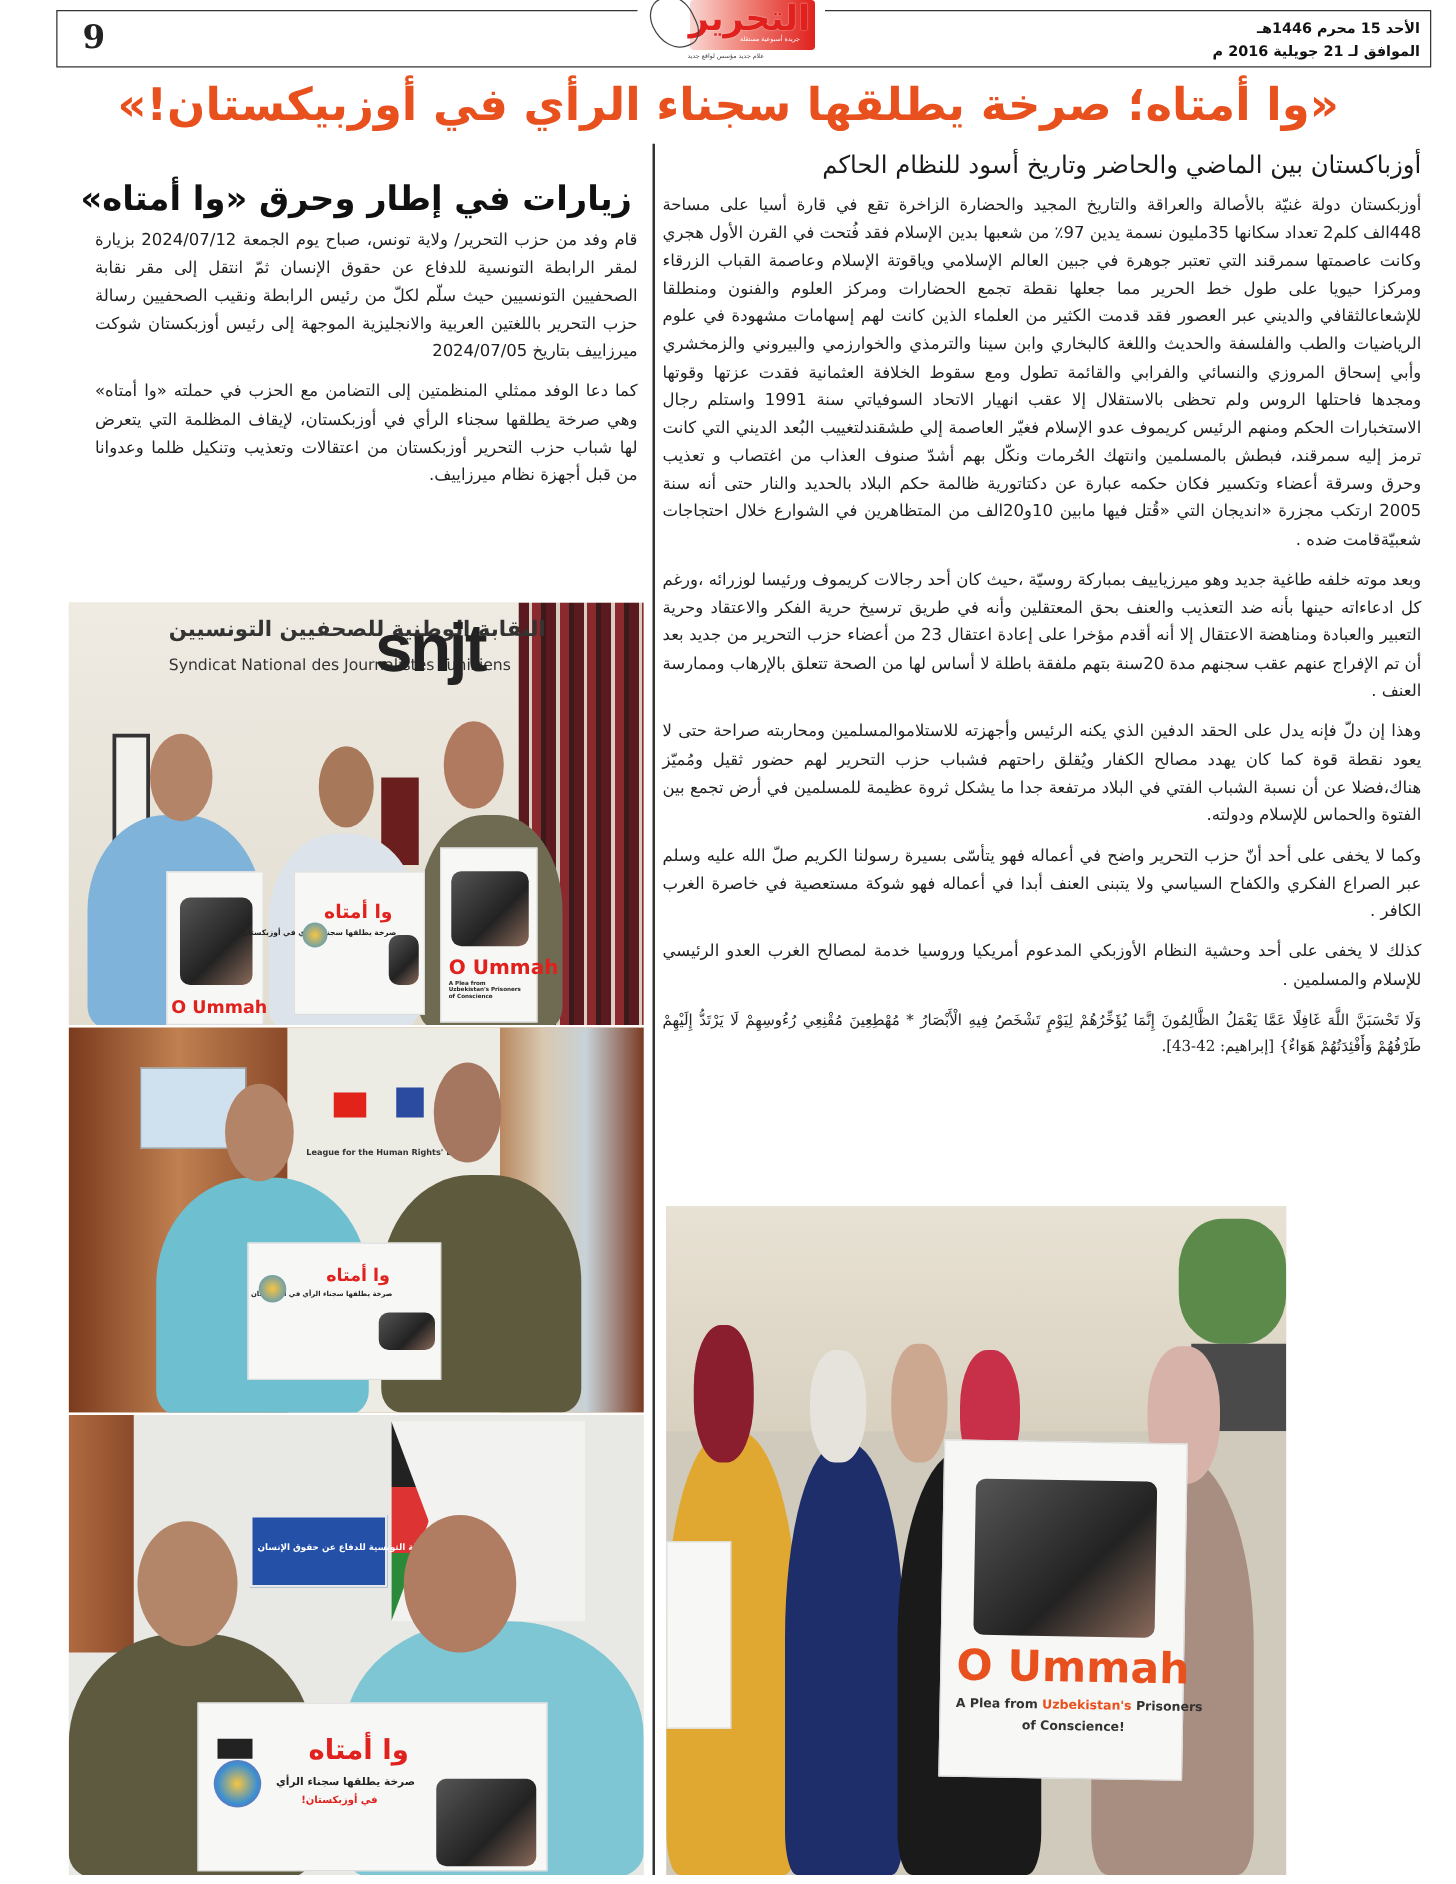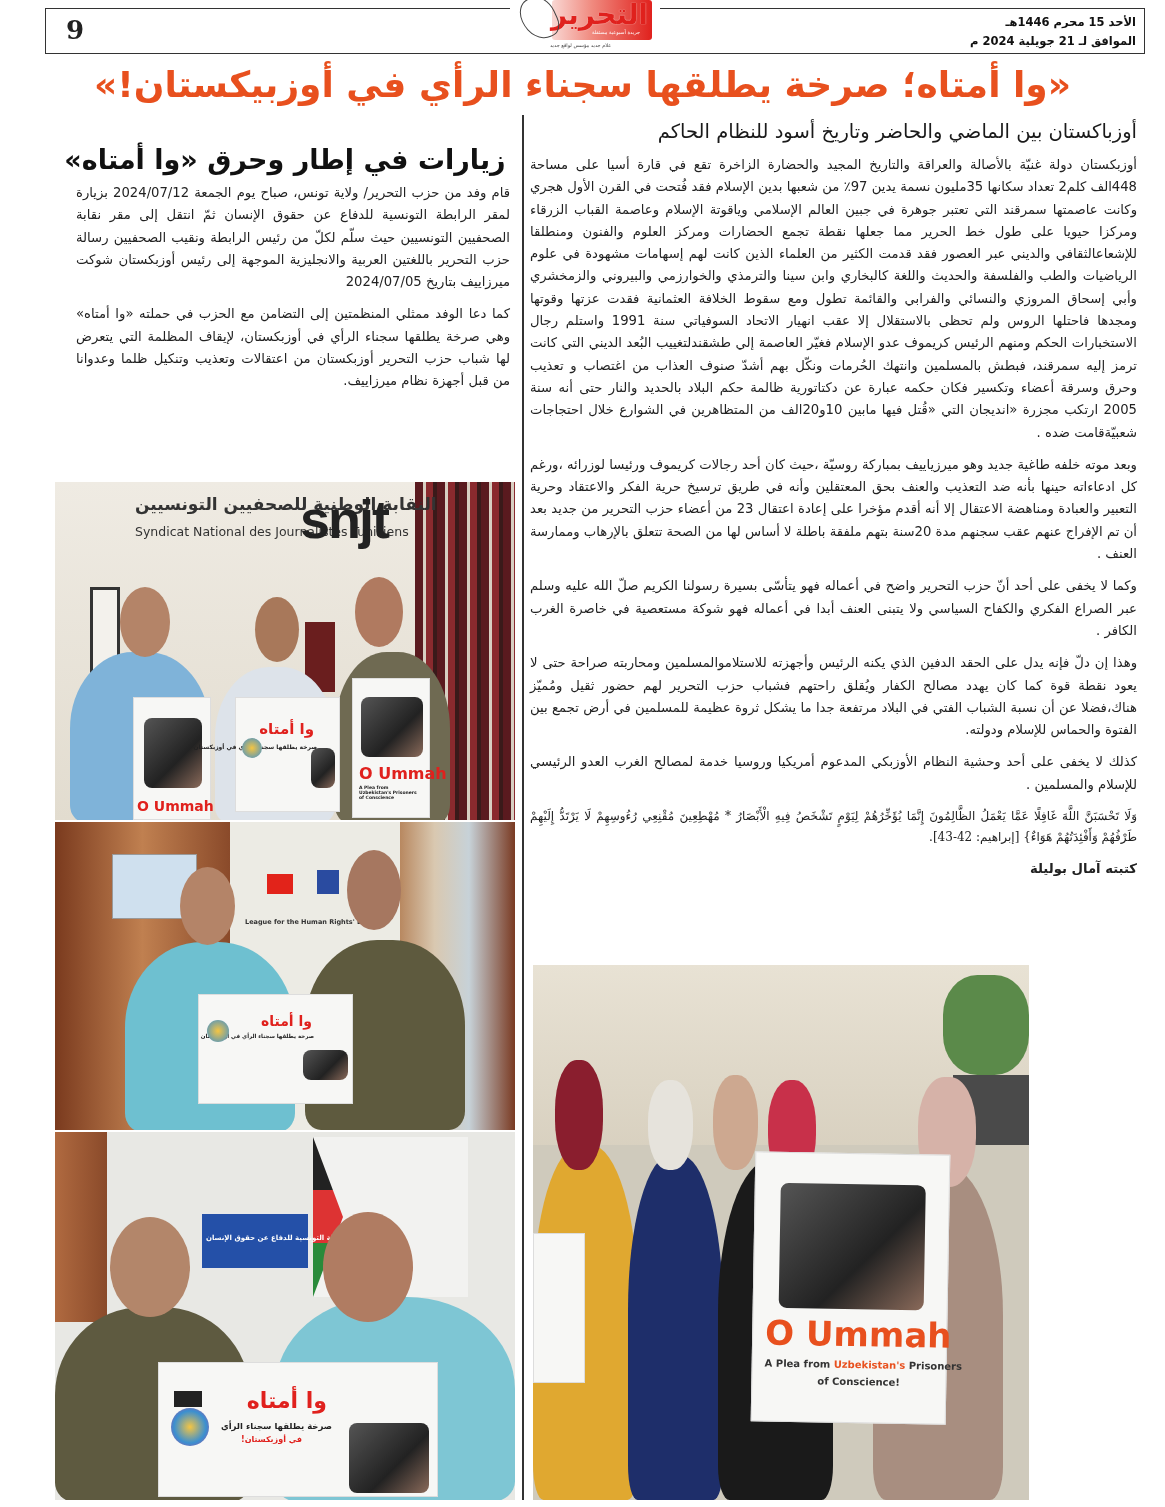--- a/index.html
+++ b/index.html
@@ -57,45 +57,44 @@
   .p3 { left: 55px; top: 1132px; width: 460px; height: 368px; background: #e8e8e4; }
   
   .p4 { left: 533px; top: 965px; width: 496px; height: 535px; background: #dcd8cf; }
 </style>
 </head>
 <body>
 
 <div class="masthead">
   <div class="date-block">
     <div>الأحد 15 محرم 1446هـ</div>
-    <div>الموافق  لـ 21 جويلية 2024 م</div>
+    <div>الموافق  لـ 21 جويلية 2016 م</div>
   </div>
   <div class="page-num">9</div>
 </div>
 <div class="logo">
   <div class="logo-box"></div>
   <div class="logo-text">التحرير</div>
   <div class="logo-sub">جريدة أسبوعية مستقلة</div>
   <div class="logo-pen"></div>
   <div class="logo-tag">علام جديد مؤسس لواقع جديد</div>
 </div>
 
 <h1 class="main-title">«وا أمتاه؛ صرخة يطلقها سجناء الرأي في أوزبيكستان!»</h1>
 
 <div class="divider"></div>
 
 <article class="col-right">
   <h2>أوزباكستان  بين الماضي والحاضر وتاريخ أسود للنظام الحاكم</h2>
   <p>أوزبكستان دولة غنيّة بالأصالة والعراقة والتاريخ المجيد والحضارة الزاخرة تقع في قارة أسيا على مساحة 448الف كلم2 تعداد سكانها 35مليون نسمة يدين 97٪ من شعبها بدين الإسلام فقد فُتحت في القرن الأول هجري وكانت عاصمتها سمرقند التي تعتبر جوهرة في جبين العالم الإسلامي وياقوتة الإسلام وعاصمة القباب الزرقاء ومركزا حيويا على طول خط الحرير مما جعلها نقطة تجمع الحضارات ومركز العلوم والفنون ومنطلقا للإشعاعالثقافي والديني عبر العصور فقد قدمت الكثير من العلماء الذين كانت لهم إسهامات مشهودة في علوم الرياضيات والطب والفلسفة والحديث واللغة كالبخاري وابن سينا والترمذي والخوارزمي والبيروني والزمخشري وأبي إسحاق المروزي والنسائي والفرابي والقائمة تطول ومع سقوط الخلافة العثمانية فقدت عزتها وقوتها ومجدها فاحتلها الروس ولم تحظى بالاستقلال إلا عقب انهيار الاتحاد السوفياتي  سنة 1991 واستلم رجال الاستخبارات الحكم ومنهم الرئيس كريموف عدو الإسلام فغيّر العاصمة إلي طشقندلتغييب البُعد الديني التي كانت ترمز إليه سمرقند،  فبطش  بالمسلمين وانتهك الحُرمات ونكّل بهم أشدّ صنوف العذاب من اغتصاب و تعذيب وحرق وسرقة أعضاء وتكسير فكان حكمه عبارة عن دكتاتورية ظالمة حكم البلاد بالحديد والنار حتى أنه سنة 2005 ارتكب مجزرة «انديجان التي «قُتل فيها مابين 10و20الف من المتظاهرين في الشوارع خلال احتجاجات شعبيّةقامت ضده .</p>
   <p>وبعد موته خلفه طاغية جديد وهو ميرزياييف بمباركة روسيّة ،حيث كان أحد رجالات كريموف ورئيسا لوزرائه ،ورغم كل ادعاءاته حينها بأنه ضد التعذيب والعنف بحق المعتقلين  وأنه في طريق ترسيخ حرية الفكر والاعتقاد  وحرية التعبير والعبادة ومناهضة الاعتقال إلا أنه أقدم مؤخرا على إعادة اعتقال 23 من أعضاء حزب التحرير من جديد بعد أن تم الإفراج عنهم عقب سجنهم مدة 20سنة بتهم ملفقة باطلة لا أساس لها من الصحة تتعلق بالإرهاب وممارسة العنف .</p>
+  <p>وهذا  إن  دلّ فإنه يدل على الحقد الدفين الذي يكنه  الرئيس  وأجهزته  للاستلاموالمسلمين ومحاربته صراحة حتى لا يعود نقطة قوة كما كان يهدد مصالح الكفار ويُقلق راحتهم فشباب حزب التحرير لهم حضور ثقيل ومُميّز هناك،فضلا عن أن نسبة الشباب الفتي في البلاد مرتفعة جدا ما يشكل ثروة عظيمة للمسلمين في أرض تجمع بين الفتوة والحماس للإسلام ودولته.</p>
   <p>وكما لا يخفى على أحد أنّ حزب التحرير واضح في أعماله فهو يتأسّى بسيرة رسولنا الكريم صلّ الله عليه وسلم عبر الصراع الفكري والكفاح السياسي ولا يتبنى العنف أبدا في أعماله فهو شوكة مستعصية في خاصرة الغرب الكافر .</p>
-  <p>وهذا  إن  دلّ فإنه يدل على الحقد الدفين الذي يكنه  الرئيس  وأجهزته  للاستلاموالمسلمين ومحاربته صراحة حتى لا يعود نقطة قوة كما كان يهدد مصالح الكفار ويُقلق راحتهم فشباب حزب التحرير لهم حضور ثقيل ومُميّز هناك،فضلا عن أن نسبة الشباب الفتي في البلاد مرتفعة جدا ما يشكل ثروة عظيمة للمسلمين في أرض تجمع بين الفتوة والحماس للإسلام ودولته.</p>
   <p>كذلك لا يخفى على أحد وحشية النظام الأوزبكي المدعوم أمريكيا وروسيا خدمة لمصالح الغرب العدو الرئيسي للإسلام والمسلمين .</p>
   <p class="quran">وَلَا تَحْسَبَنَّ اللَّهَ غَافِلًا عَمَّا يَعْمَلُ الظَّالِمُونَ إِنَّمَا يُؤَخِّرُهُمْ لِيَوْمٍ تَشْخَصُ فِيهِ الْأَبْصَارُ * مُهْطِعِينَ مُقْنِعِي رُءُوسِهِمْ لَا يَرْتَدُّ إِلَيْهِمْ طَرْفُهُمْ وَأَفْئِدَتُهُمْ هَوَاءٌ} [إبراهيم: 42-43].</p>
-  <p class="author">كتبته آمال بوليلة</p>
 </article>
 
 <article class="col-left">
   <h2>زيارات في إطار وحرق «وا أمتاه»</h2>
   <p>قام وفد من حزب التحرير/ ولاية تونس، صباح يوم الجمعة 2024/07/12 بزيارة لمقر الرابطة التونسية للدفاع عن حقوق الإنسان ثمّ انتقل إلى مقر نقابة الصحفيين التونسيين حيث سلّم لكلّ من رئيس الرابطة ونقيب الصحفيين رسالة حزب التحرير باللغتين العربية والانجليزية الموجهة إلى رئيس أوزبكستان شوكت ميرزاييف بتاريخ 2024/07/05</p>
   <p>كما دعا الوفد ممثلي المنظمتين إلى التضامن مع الحزب في حملته «وا أمتاه» وهي صرخة يطلقها سجناء الرأي في أوزبكستان، لإيقاف المظلمة التي يتعرض لها شباب حزب التحرير أوزبكستان من اعتقالات وتعذيب وتنكيل ظلما وعدوانا من قبل أجهزة نظام ميرزاييف.</p>
 </article>
 
 <div class="photo p1">
   <div class="wall"></div>

